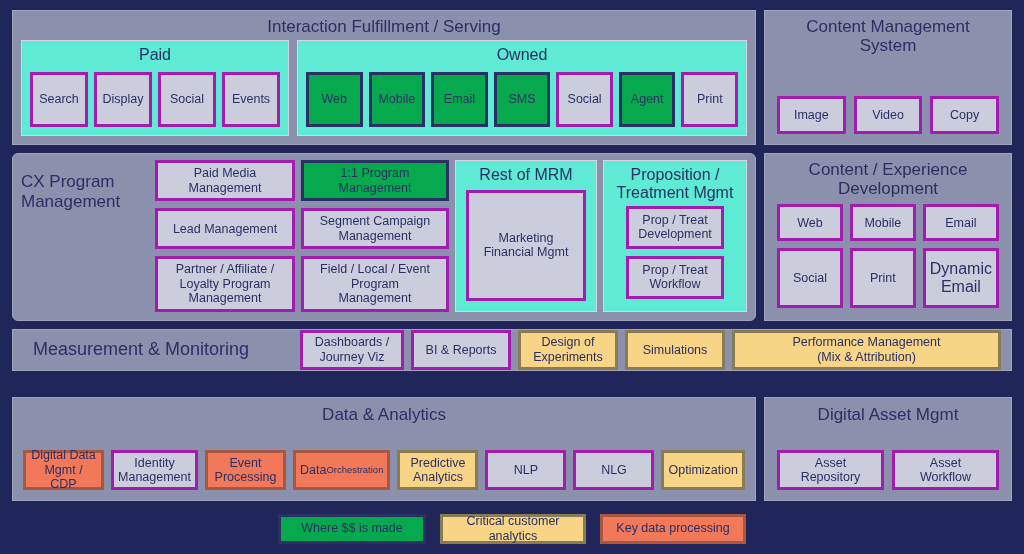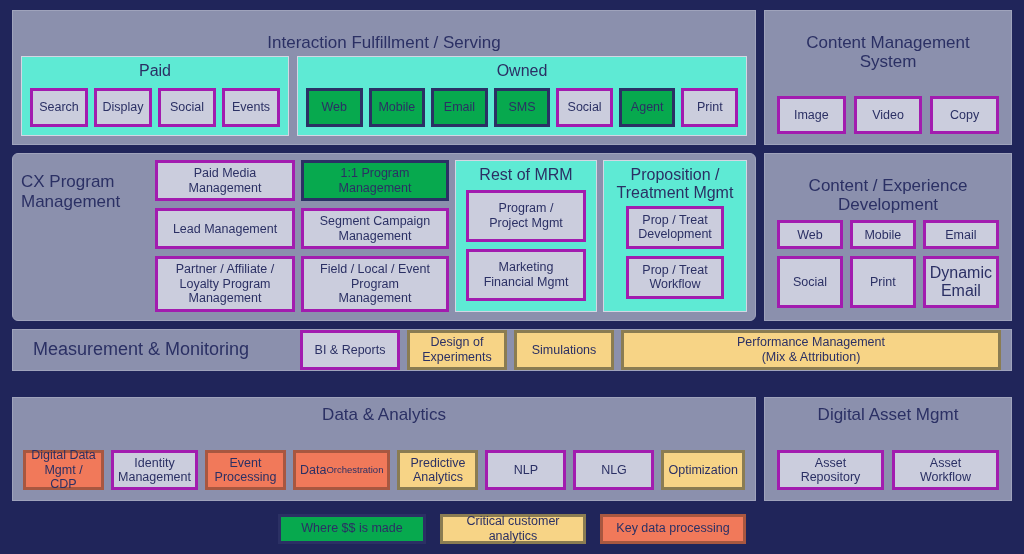--- a/index.html
+++ b/index.html
@@ -33,21 +33,21 @@
     border: 1px solid #9fa3bc;
     display: flex;
     flex-direction: column;
   }
 
   .panel-title {
     text-align: center;
     color: #2b3064;
     font-size: 17px;
     line-height: 1.12;
-    padding: 22px 4px 4px 4px;
+    padding: 6px 4px 4px 4px;
     white-space: pre-line;
   }
 
   
   .group {
     background: #5eead4;
     border: 1px solid #d4d6e3;
     display: flex;
     flex-direction: column;
   }
@@ -287,22 +287,20 @@
         <div class="box">Segment Campaign
 Management</div>
         <div class="box">Field / Local / Event
 Program
 Management</div>
       </div>
 
       <div class="group" id="mrm-group">
         <div class="group-title">Rest of MRM</div>
         <div class="stack-body">
-          <div class="box">Program /
-Project Mgmt</div>
           <div class="box">Marketing
 Financial Mgmt</div>
         </div>
       </div>
 
       <div class="group" id="prop-group">
         <div class="group-title">Proposition /
 Treatment Mgmt</div>
         <div class="stack-body">
           <div class="box">Prop / Treat
@@ -326,20 +324,22 @@
         <div class="box" style="font-size:16px;">Dynamic
 Email</div>
       </div>
     </div>
 
   </div>
 
   <div id="row3">
     <div class="panel" id="meas-panel">
       <div id="meas-heading">Measurement &amp; Monitoring</div>
+      <div class="box" id="m-dash">Dashboards /
+Journey Viz</div>
       <div class="box" id="m-bi">BI &amp; Reports</div>
       <div class="box yellow" id="m-doe">Design of
 Experiments</div>
       <div class="box yellow" id="m-sim">Simulations</div>
       <div class="box yellow" id="m-perf">Performance Management
 (Mix &amp; Attribution)</div>
     </div>
   </div>
 
   <div id="row4">

